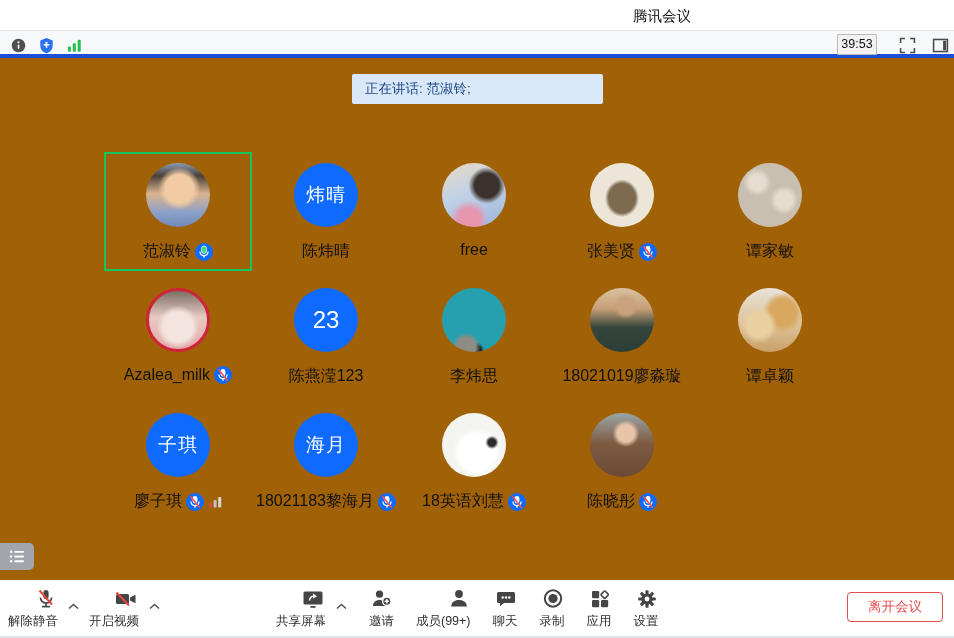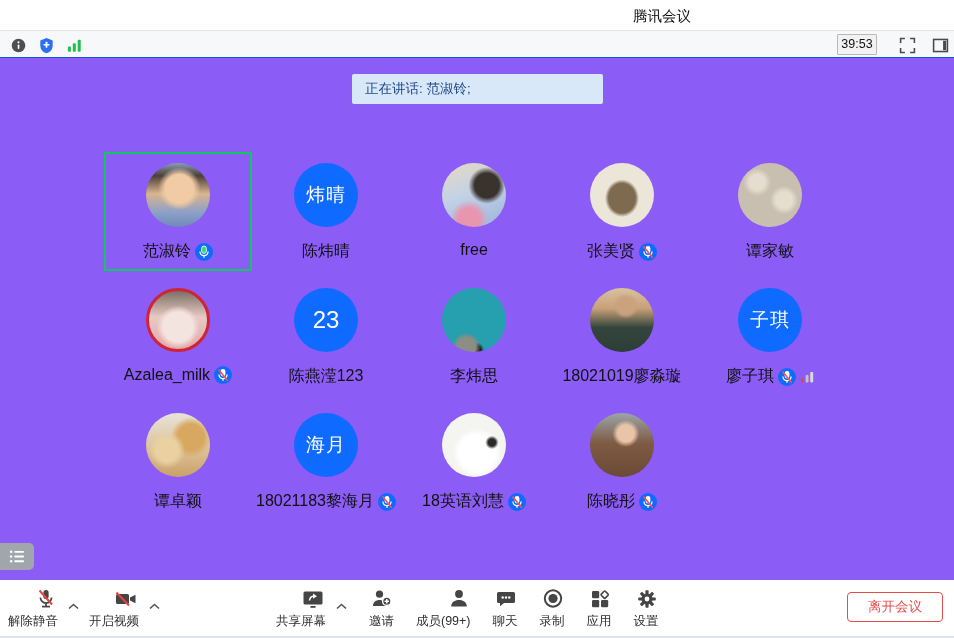--- a/index.html
+++ b/index.html
@@ -5,27 +5,27 @@
   * { margin:0; padding:0; box-sizing:border-box; }
   html,body { width:954px; height:638px; overflow:hidden; }
   body { font-family:"Liberation Sans","DejaVu Sans",sans-serif; background:#fff; position:relative; color:#1a1a1a; }
 
   
   .titlebar { position:absolute; left:0; top:0; width:954px; height:30px; background:#fff; }
   .title { position:absolute; left:633px; top:7px; font-size:14.5px; color:#111; }
 
   
   .topstrip { position:absolute; left:0; top:30px; width:954px; height:28px;
-              background:#f7f8f9; border-top:1px solid #e4e5e7; border-bottom:1px solid #1d4ed8; }
+              background:#f7f8f9; border-top:1px solid #e4e5e7; border-bottom:4px solid #1d4ed8; }
   .topstrip .icon-btn { position:absolute; top:4px; width:20px; height:20px; display:flex; align-items:center; justify-content:center; border-radius:3px; cursor:pointer; }
   .timer { position:absolute; right:77px; top:3px; width:40px; height:21px; background:#f2f2f2;
            border:1px solid #b9b9b9; font-size:12.5px; color:#111; text-align:center; line-height:19px; border-radius:1px; }
 
   
-  .main { position:absolute; left:0; top:58px; width:954px; height:522px; background:#8b5cf6; }
+  .main { position:absolute; left:0; top:58px; width:954px; height:522px; background:#a16207; }
   .banner { position:absolute; left:352px; top:16px; width:251px; height:30px; background:#d9e8f8;
             border-radius:2px; font-size:13.5px; color:#1c4587; line-height:30px; padding-left:13px; }
 
   .grid { position:absolute; left:104px; top:94px; display:grid;
           grid-template-columns:repeat(5,148px); grid-auto-rows:119px; row-gap:6px; }
   .cell { position:relative; display:flex; flex-direction:column; align-items:center;
           border:2px solid transparent; cursor:pointer; }
   .cell.speaking { border-color:#12c75f; }
   .avatar { width:64px; height:64px; border-radius:50%; margin-top:9px; flex:none;
             display:flex; align-items:center; justify-content:center; overflow:hidden; }
@@ -237,47 +237,47 @@
 
   <div class="cell">
     <div class="avatar av-photo-man"></div>
     <div class="name-row">
       <span class="pname">18021019廖淼璇</span>
 
     </div>
   </div>
 
   <div class="cell">
+    <div class="avatar av-photo-cats"></div>
+    <div class="name-row">
+      <span class="pname">谭卓颖</span>
+
+    </div>
+  </div>
+
+  <div class="cell">
     <div class="avatar av-text">子琪</div>
     <div class="name-row">
       <span class="pname">廖子琪</span>
       <span class="mic-slot">
             <svg width="18" height="18" viewBox="0 0 18 18">
               <circle cx="9" cy="9" r="9" fill="#0f6bff"></circle>
               <rect x="6.6" y="3" width="4.8" height="7.4" rx="2.4" fill="#fff"></rect>
               <path d="M4.9 8.6a4.1 4.1 0 0 0 8.2 0" fill="none" stroke="#fff" stroke-width="1.3"></path>
               <line x1="9" y1="12.8" x2="9" y2="14.8" stroke="#fff" stroke-width="1.3"></line>
               <line x1="4.6" y1="3.4" x2="13.6" y2="14.8" stroke="#ff5148" stroke-width="1.6"></line>
             </svg>
           </span>
       <span class="net-slot">
             <svg width="14" height="13" viewBox="0 0 14 13">
               <rect x="1" y="8" width="3" height="4.4" rx="0.8" fill="#e0483e"></rect>
               <rect x="5.6" y="5" width="3" height="7.4" rx="0.8" fill="#c2c2c2"></rect>
               <rect x="10.2" y="2" width="3" height="10.4" rx="0.8" fill="#d8d8d8"></rect>
             </svg>
           </span>
-    </div>
-  </div>
-
-  <div class="cell">
-    <div class="avatar av-photo-cats"></div>
-    <div class="name-row">
-      <span class="pname">谭卓颖</span>
-
     </div>
   </div>
 
   <div class="cell">
     <div class="avatar av-text">海月</div>
     <div class="name-row">
       <span class="pname">18021183黎海月</span>
       <span class="mic-slot">
             <svg width="18" height="18" viewBox="0 0 18 18">
               <circle cx="9" cy="9" r="9" fill="#0f6bff"></circle>

